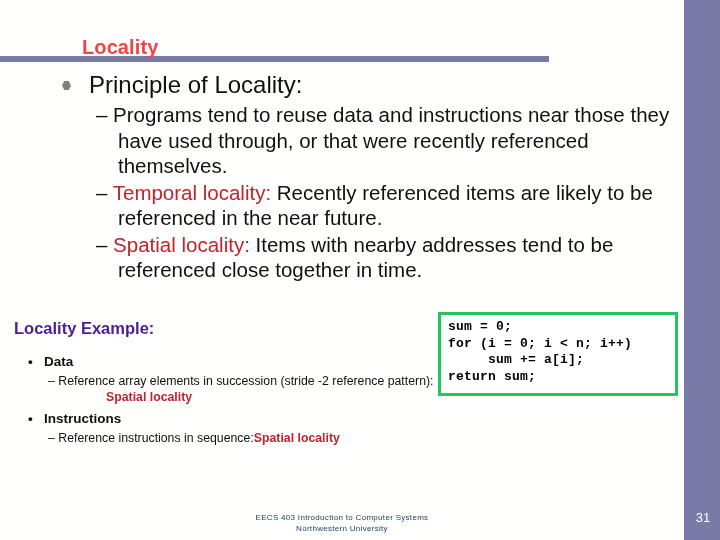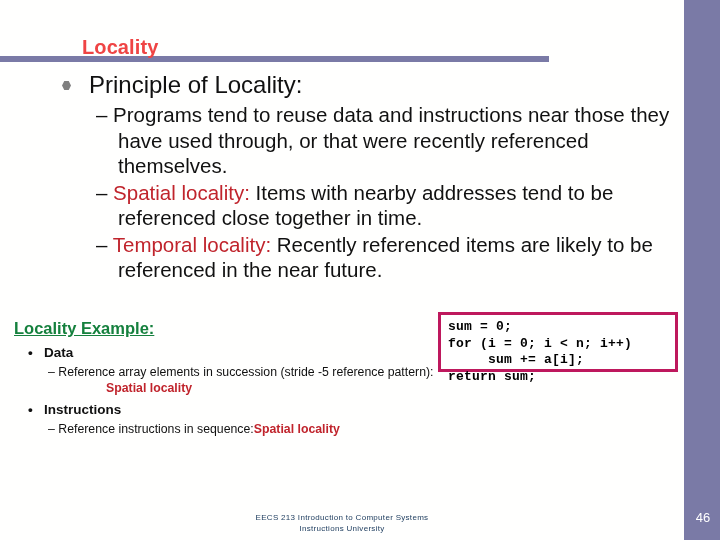--- a/index.html
+++ b/index.html
@@ -96,25 +96,24 @@
   
   #example-block {
     position: absolute;
     left: 14px;
     top: 318px;
     width: 420px;
   }
   #example-heading {
     font-size: 16.5px;
     font-weight: bold;
-    color: #15803d;
+    color: #4c1d95;
     line-height: 20px;
-    margin-bottom: 5px;
+    margin-bottom: 14px;
     white-space: nowrap;
-    text-decoration: underline;
   }
   .ex-lvl1 {
     position: relative;
     padding-left: 30px;
     font-size: 13.5px;
     font-weight: bold;
     color: #111111;
     line-height: 19px;
     margin-top: 4px;
   }
@@ -140,22 +139,22 @@
     display: inline-block;
     width: 46px;
   }
 
   
   #code-box {
     position: absolute;
     left: 438px;
     top: 312px;
     width: 240px;
-    height: 60px;
-    border: 3px solid #be185d;
+    height: 84px;
+    border: 3px solid #22c55e;
     background: #ffffff;
     box-sizing: border-box;
     padding: 4px 0 0 7px;
   }
   #code-box pre {
     margin: 0;
     font-family: "Liberation Mono", "DejaVu Sans Mono", monospace;
     font-size: 13px;
     line-height: 16.5px;
     color: #000000;
@@ -203,42 +202,42 @@
       <span>Principle of Locality:</span>
     </div>
 
     <div class="lvl2">
       <span class="dash">–</span>
       <span>Programs tend to reuse data and instructions near those they have used through, or that were recently referenced themselves.</span>
     </div>
 
     <div class="lvl2">
       <span class="dash">–</span>
+      <span class="red">Temporal locality</span><span class="red">:</span><span>  Recently referenced items are likely to be referenced in the near future.</span>
+    </div>
+
+    <div class="lvl2">
+      <span class="dash">–</span>
       <span class="red">Spatial locality</span><span class="red">:</span><span>  Items with nearby addresses tend to be referenced close together in time.</span>
-    </div>
-
-    <div class="lvl2">
-      <span class="dash">–</span>
-      <span class="red">Temporal locality</span><span class="red">:</span><span>  Recently referenced items are likely to be referenced in the near future.</span>
     </div>
 
   </div>
 
   <div id="example-block">
 
     <div id="example-heading">Locality Example:</div>
 
     <div class="ex-lvl1">
       <span class="dot">•</span>
       <span>Data</span>
     </div>
 
     <div class="ex-lvl2">
       <span class="dash">–</span>
-      <span>Reference array elements in succession (stride -5 reference pattern):</span><span class="gap-wide"></span><span class="redb">Spatial locality</span>
+      <span>Reference array elements in succession (stride -2 reference pattern):</span><span class="gap-wide"></span><span class="redb">Spatial locality</span>
     </div>
 
 
     <div class="ex-lvl1">
       <span class="dot">•</span>
       <span>Instructions</span>
     </div>
 
     <div class="ex-lvl2">
       <span class="dash">–</span>
@@ -249,19 +248,19 @@
   </div>
 
   <div id="code-box">
     <pre>sum = 0;
 for (i = 0; i &lt; n; i++)
      sum += a[i];
 return sum;</pre>
   </div>
 
   <div id="footer">
-    <div>EECS 213 Introduction to Computer Systems</div>
-    <div>Instructions University</div>
-  </div>
-
-  <div id="page-number">46</div>
+    <div>EECS 403 Introduction to Computer Systems</div>
+    <div>Northwestern University</div>
+  </div>
+
+  <div id="page-number">31</div>
 
 </div>
 
 </body></html>

